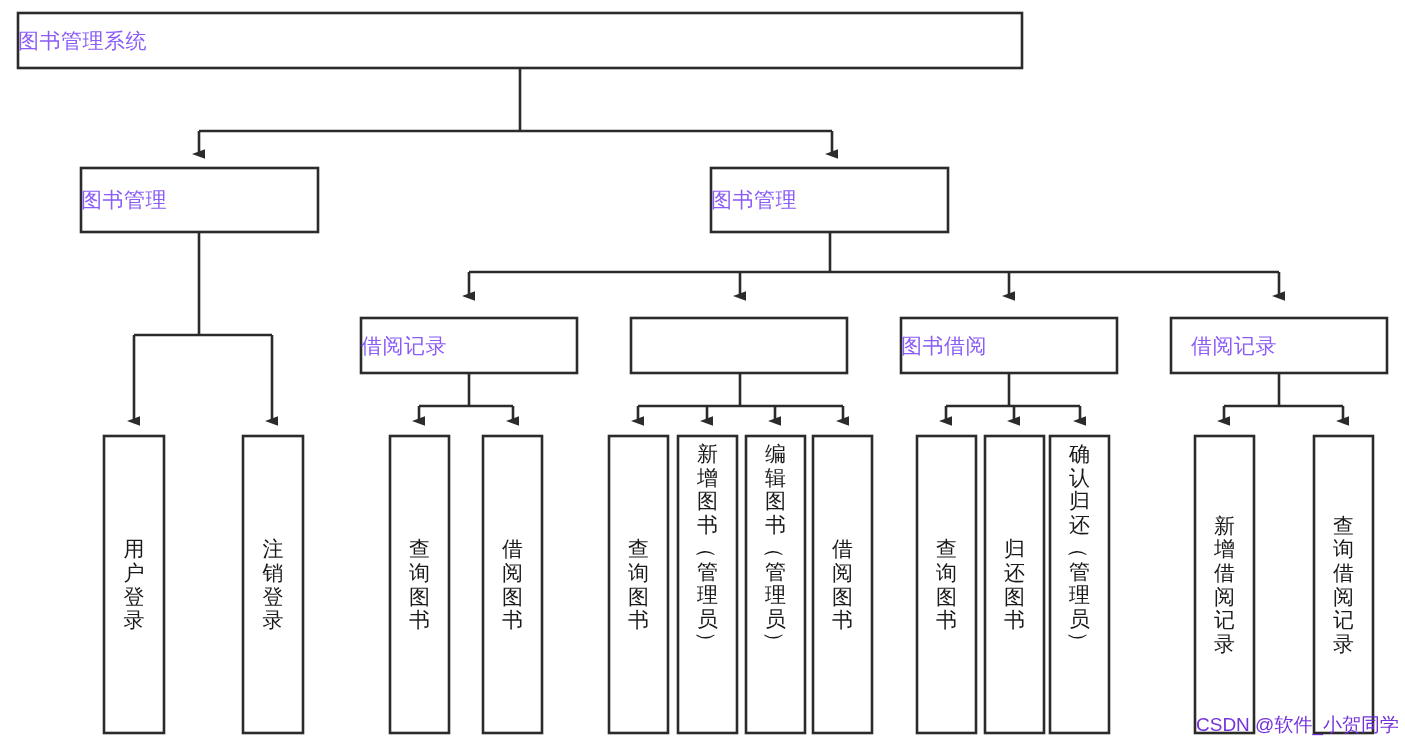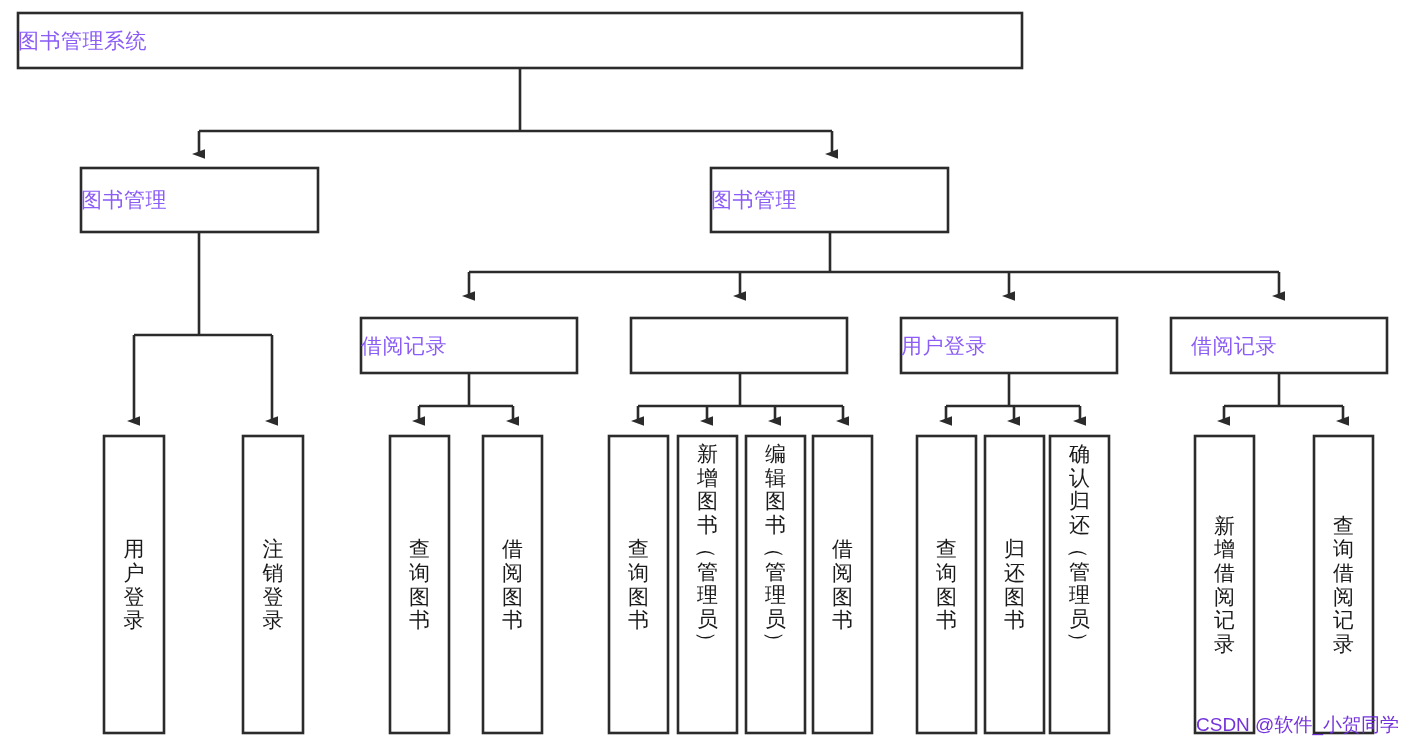--- a/index.html
+++ b/index.html
@@ -165,21 +165,21 @@
     <span>图书管理</span>
   </div>
   <div class="node-label-h" style="left:711px; top:168px; width:237px; height:64px;border-radius:20px;">
     <span>图书管理</span>
   </div>
 
   <div class="node-label-h" style="left:361px; top:318px; width:216px; height:55px;">
     <span>借阅记录</span>
   </div>
   <div class="node-label-h" style="left:901px; top:318px; width:216px; height:55px;">
-    <span>用户登录</span>
+    <span>图书借阅</span>
   </div>
   <div class="node-label-h" style="left:1171px; top:318px; width:216px; height:55px;margin-left:20px;">
     <span>借阅记录</span>
   </div>
 
   <div class="node-label-v" style="left:104px; top:436px; width:60px; height:297px;">
       <span class="vchar">用</span>
       <span class="vchar">户</span>
       <span class="vchar">登</span>
       <span class="vchar">录</span>

